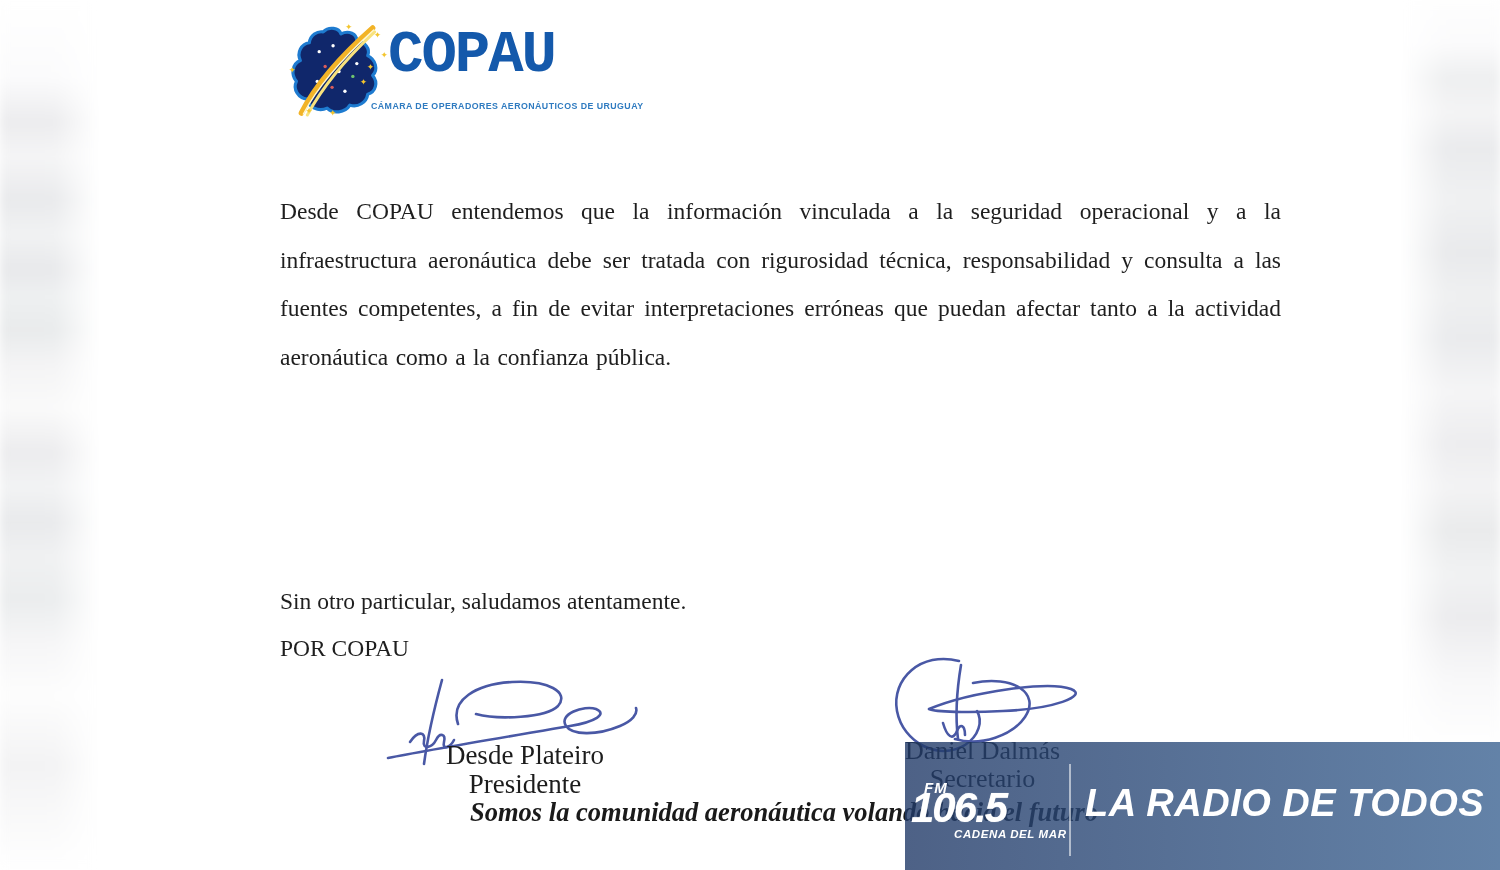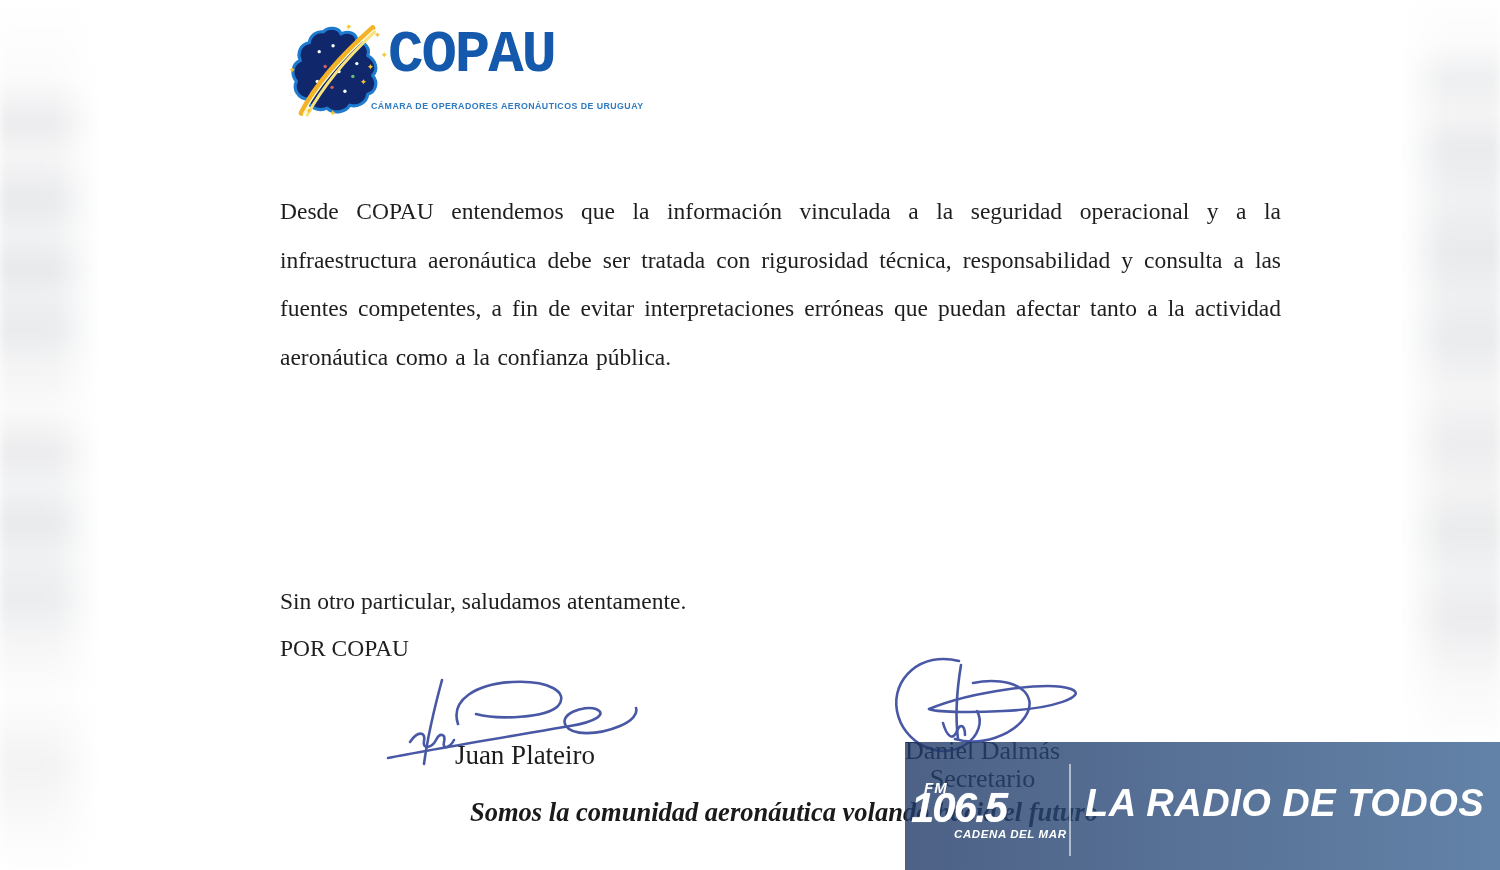--- a/index.html
+++ b/index.html
@@ -129,21 +129,22 @@
   <div class="line" style="top:635px;">POR COPAU</div>
 
   <svg class="sig-svg" style="left:380px;top:662px;" width="270" height="115" viewBox="0 0 270 115">
     <g fill="none" stroke="#3a4a9e" stroke-width="2.6" stroke-linecap="round" opacity=".92">
       <path d="M62 18 C56 40 48 72 44 102"></path>
       <path d="M30 80 C38 68 46 70 44 79 C42 88 52 86 56 78 C60 70 66 72 64 80 C62 88 70 86 74 78"></path>
       <path d="M78 62 C70 38 96 22 132 20 C168 18 190 30 178 44 C166 56 118 58 96 52"></path>
       <path d="M8 96 C48 88 120 76 190 64 C215 60 228 52 216 47 C204 43 178 52 186 64 C192 73 216 74 240 64 C252 59 258 52 256 46"></path>
     </g>
   </svg>
-  <div class="sig-label" style="left:425px;top:740px;width:200px;font-size:27px;">Juan Plateiro</div>
+  <div class="sig-label" style="left:425px;top:740px;width:200px;font-size:27px;">Desde Plateiro</div>
+  <div class="sig-label" style="left:425px;top:769px;width:200px;font-size:27px;">Presidente</div>
 
   <svg class="sig-svg" style="left:873px;top:645px;" width="230" height="125" viewBox="0 0 230 125">
     <g fill="none" stroke="#3a4a9e" stroke-width="2.6" stroke-linecap="round" opacity=".92">
       <path d="M86 16 C48 6 18 34 24 66 C30 98 66 116 92 100 C106 91 110 76 104 66"></path>
       <path d="M88 20 C84 44 82 70 85 94"></path>
       <path d="M70 78 C74 92 80 96 84 86 C87 78 92 80 92 90"></path>
       <path d="M56 64 C100 46 176 36 198 44 C216 51 180 64 130 66 C95 68 62 67 56 64"></path>
       <path d="M100 38 C140 30 168 48 152 72 C140 90 108 102 82 94"></path>
     </g>
   </svg>

